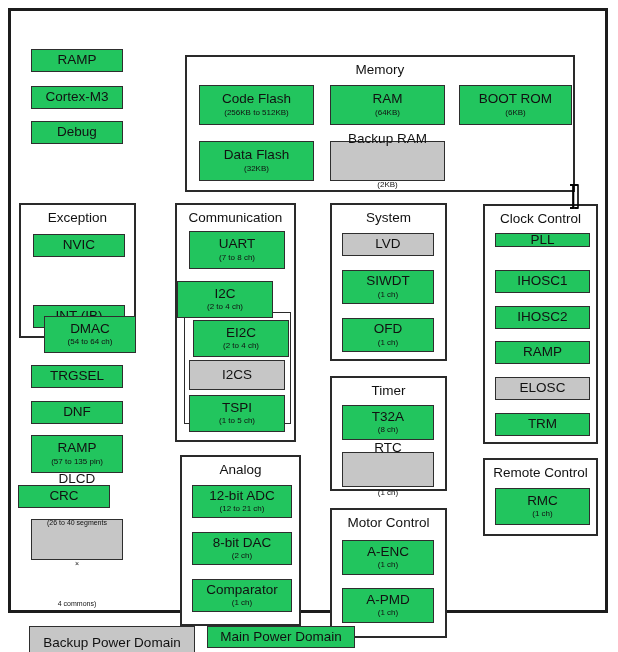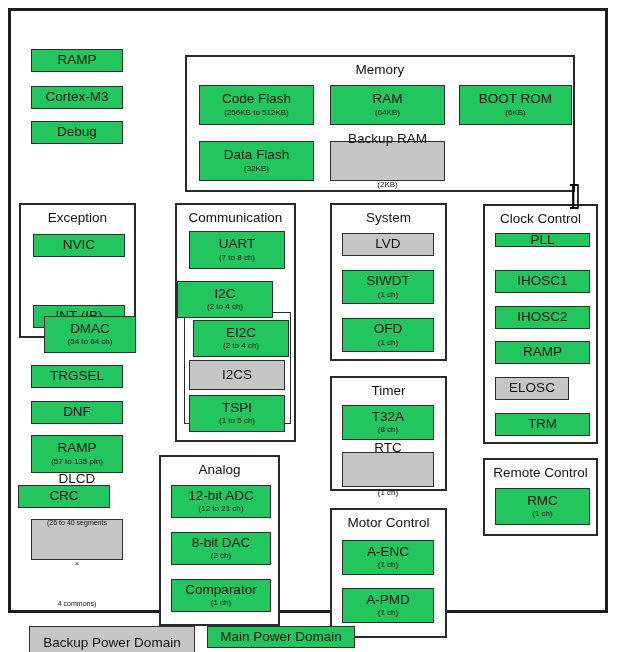--- a/index.html
+++ b/index.html
@@ -115,21 +115,21 @@
     </div>
     <div class="box backup" style="left:12px;top:155px;width:96px;height:30px">
       <span class="lbl">I2CS</span>
     </div>
     <div class="box" style="left:12px;top:190px;width:96px;height:37px">
       <span class="lbl">TSPI</span>
       <span class="sub">(1 to 5 ch)</span>
     </div>
   </div>
 
-  <div class="group" style="left:159px;top:419px;width:121px;height:171px">
+  <div class="group" style="left:180px;top:419px;width:121px;height:171px">
     <div class="gtitle">Analog</div>
     <div class="box" style="left:10px;top:28px;width:100px;height:33px">
       <span class="lbl">12-bit ADC</span>
       <span class="sub">(12 to 21 ch)</span>
     </div>
     <div class="box" style="left:10px;top:75px;width:100px;height:33px">
       <span class="lbl">8-bit DAC</span>
       <span class="sub">(2 ch)</span>
     </div>
     <div class="box" style="left:10px;top:122px;width:100px;height:33px">
@@ -184,21 +184,21 @@
     </div>
     <div class="box" style="left:10px;top:64px;width:95px;height:23px">
       <span class="lbl">IHOSC1</span>
     </div>
     <div class="box" style="left:10px;top:100px;width:95px;height:23px">
       <span class="lbl">IHOSC2</span>
     </div>
     <div class="box" style="left:10px;top:135px;width:95px;height:23px">
       <span class="lbl">RAMP</span>
     </div>
-    <div class="box backup" style="left:10px;top:171px;width:74px;height:23px">
+    <div class="box backup" style="left:10px;top:171px;width:95px;height:23px">
       <span class="lbl">ELOSC</span>
     </div>
     <div class="box" style="left:10px;top:207px;width:95px;height:23px">
       <span class="lbl">TRM</span>
     </div>
   </div>
 
   <div class="group" style="left:483px;top:422px;width:115px;height:78px">
     <div class="gtitle">Remote Control</div>
     <div class="box" style="left:10px;top:28px;width:95px;height:37px">

